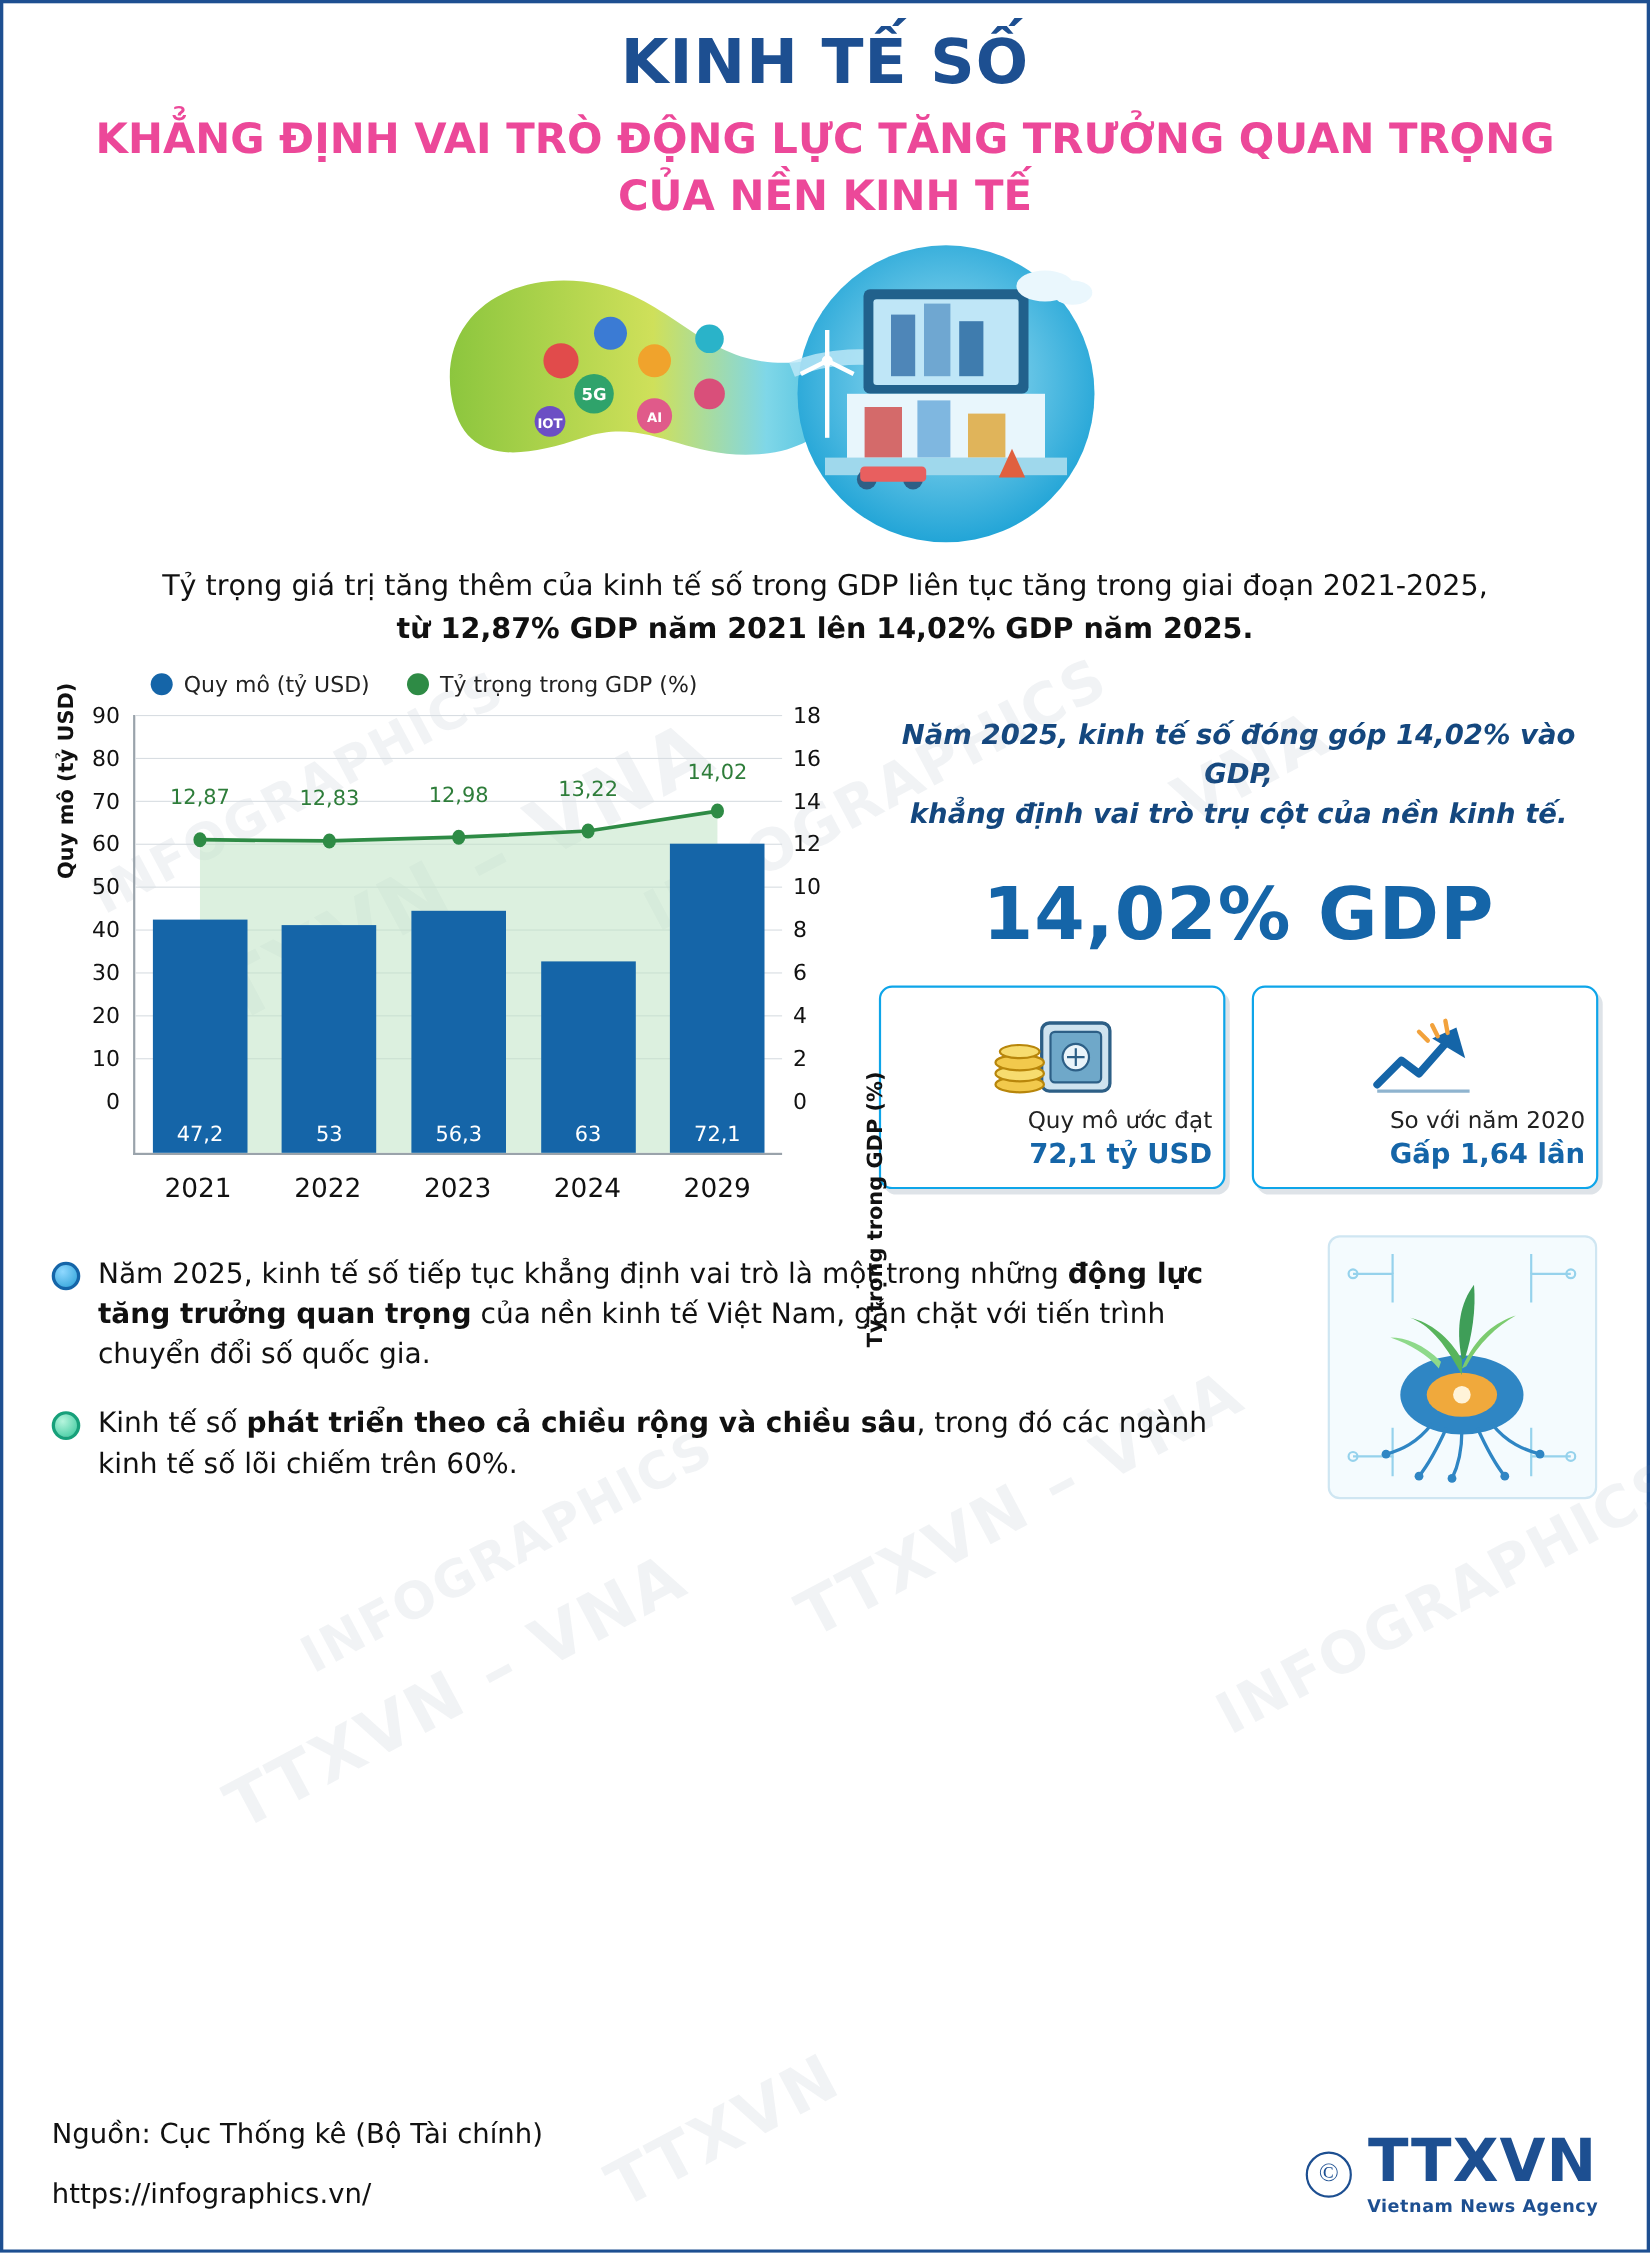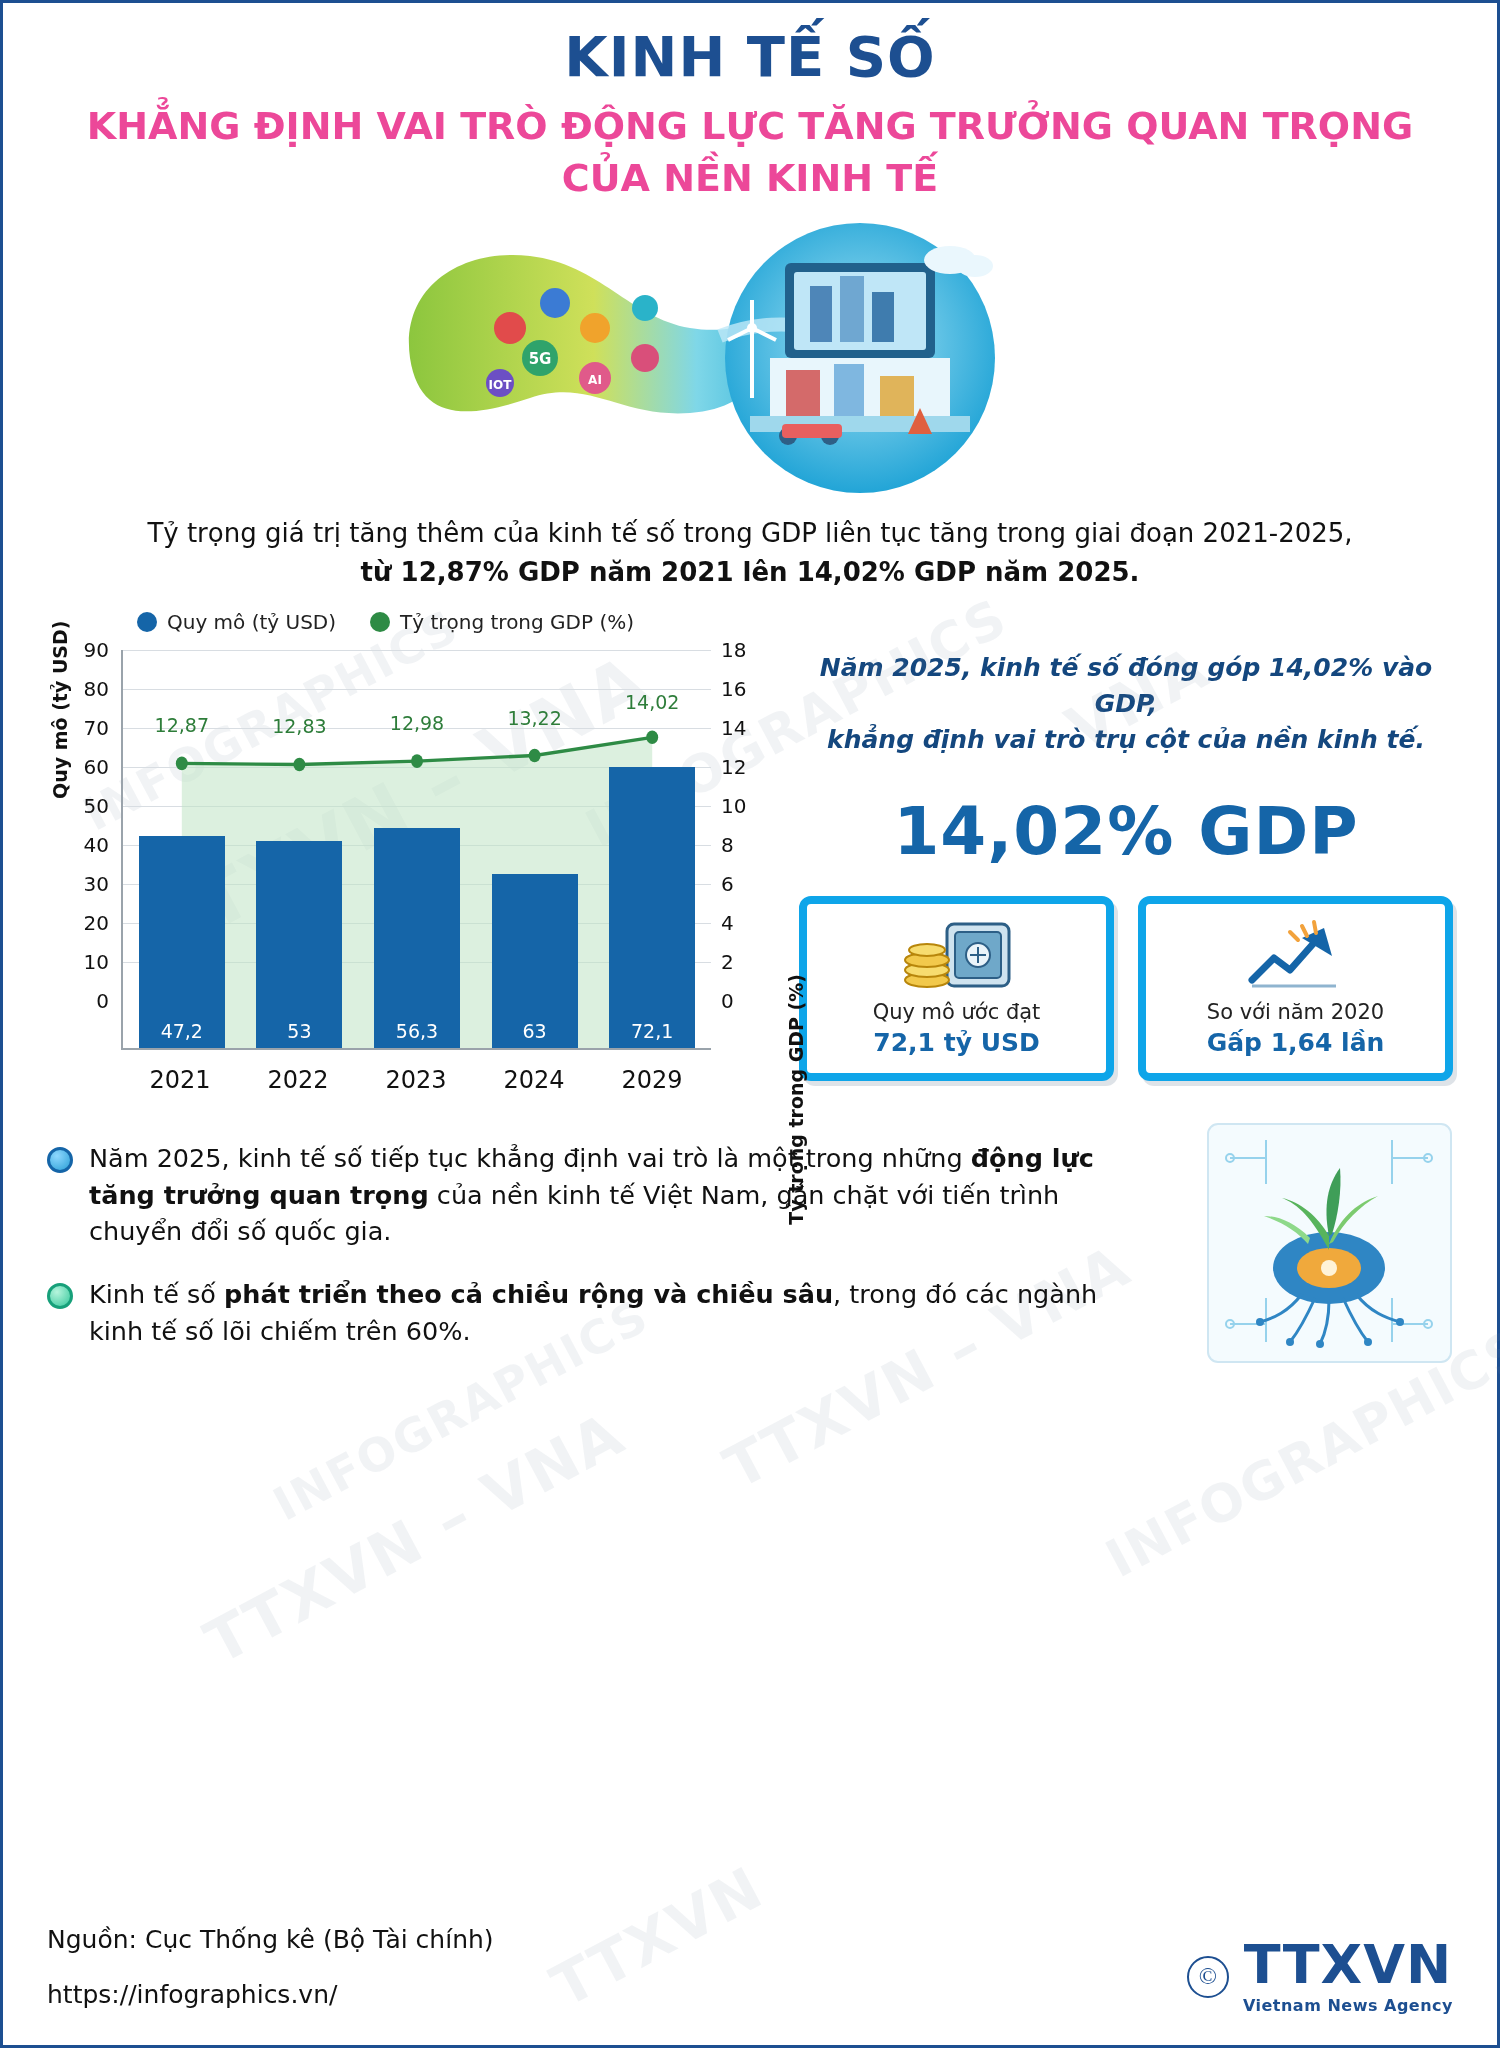--- a/index.html
+++ b/index.html
@@ -146,26 +146,26 @@
     text-align: center;
     font-size: 66px;
     font-weight: bold;
     color: #1565a8;
     margin: 34px 0 26px 0;
     letter-spacing: 1px;
   }
   .cards { display: flex; gap: 24px; justify-content: center; }
   .card {
     flex: 1;
-    border: 8px solid #0ea5e9;
+    border: 2px solid #0ea5e9;
     border-radius: 12px;
     background: #fff;
     box-shadow: 4px 5px 0 rgba(160,175,190,0.35);
-    padding: 12px 10px 16px 10px;
-    text-align: center;
+    padding: 24px 10px 16px 10px;
+    text-align: right;
   }
   .card-ico { height: 82px; display: flex; align-items: center; justify-content: center; }
   .card-cap { font-size: 21px; color: #222; margin-top: 2px; }
   .card-val { font-size: 25px; font-weight: bold; color: #1565a8; margin-top: 4px; }
 
   
   .bullets { padding: 26px 44px 0 44px; position: relative; }
   .bullet { display: flex; gap: 16px; margin-bottom: 26px; max-width: 1060px; }
   .bullet-dot {
     flex: none;

